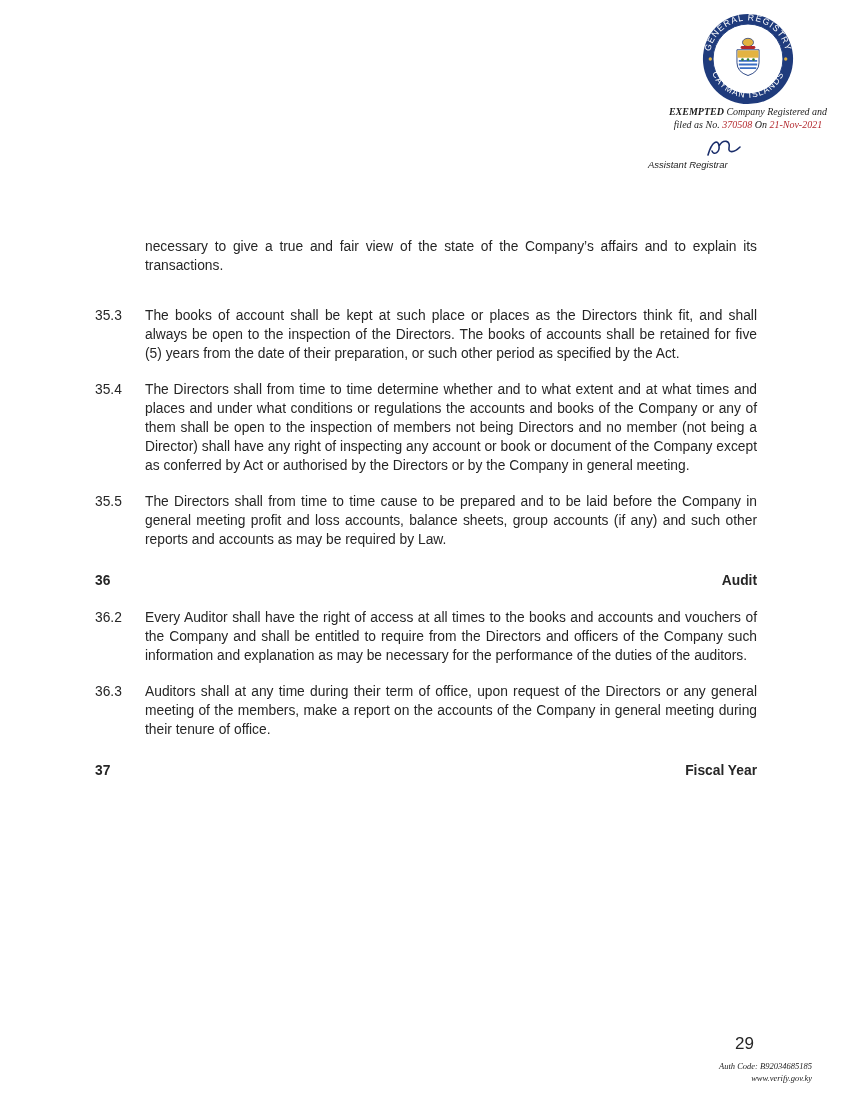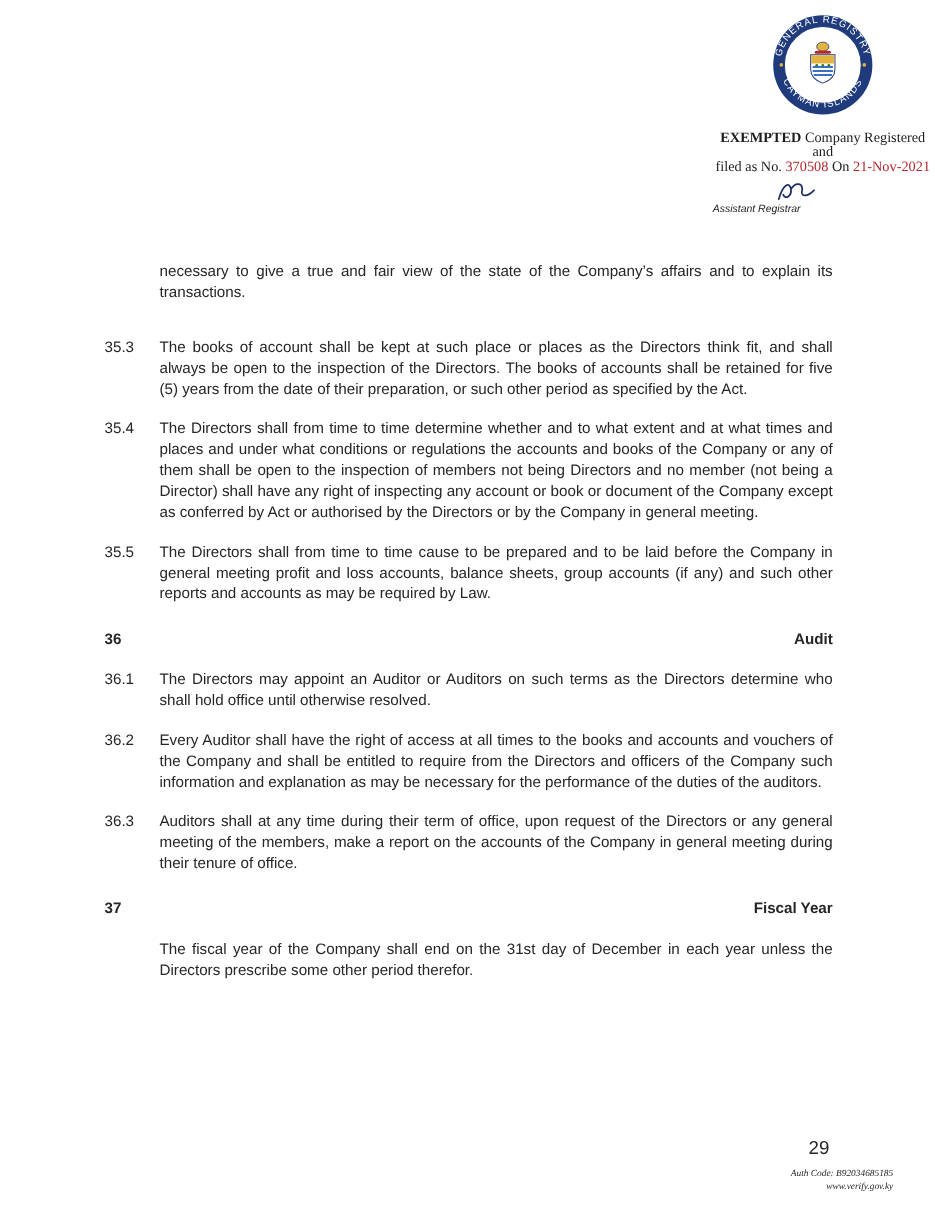--- a/index.html
+++ b/index.html
@@ -14,23 +14,23 @@
 
   
   .stamp {
     position:absolute;
     left:648px; top:13px;
     width:200px;
     text-align:center;
   }
   .seal-wrap { width:92px; height:92px; margin:0 auto; }
   .stamp-lines {
-    margin-top:13px;
     font-family:"Liberation Serif", serif;
-    font-size:13px;
+    font-style:italic;
+    font-size:10px;
     line-height:13px;
     color:#1c1c1c;
   }
   .stamp-lines .b { font-weight:bold; }
   .stamp-lines .red { color:#b3282d; }
   .sig-row { margin-top:6px; height:24px; text-align:center; }
   .sig-row svg { transform:translateX(-22px); }
   .signer {
     font-family:Liberation Sans, sans-serif;
     font-style:italic;
@@ -142,44 +142,36 @@
     <div class="row">
       <span class="num">35.5</span>
       <span class="txt">The Directors shall from time to time cause to be prepared and to be laid before the Company in general meeting profit and loss accounts, balance sheets, group accounts (if any) and such other reports and accounts as may be required by Law.</span>
     </div>
 
     <div class="row heading">
       <span class="num">36</span>
       <span class="txt">Audit</span>
     </div>
 
-    <div class="row">
-      <span class="num">36.1</span>
-      <span class="txt">The Directors may appoint an Auditor or Auditors on such terms as the Directors determine who shall hold office until otherwise resolved.</span>
-    </div>
 
     <div class="row">
       <span class="num">36.2</span>
       <span class="txt">Every Auditor shall have the right of access at all times to the books and accounts and vouchers of the Company and shall be entitled to require from the Directors and officers of the Company such information and explanation as may be necessary for the performance of the duties of the auditors.</span>
     </div>
 
     <div class="row">
       <span class="num">36.3</span>
       <span class="txt">Auditors shall at any time during their term of office, upon request of the Directors or any general meeting of the members, make a report on the accounts of the Company in general meeting during their tenure of office.</span>
     </div>
 
     <div class="row heading">
       <span class="num">37</span>
       <span class="txt">Fiscal Year</span>
     </div>
 
-    <div class="row paragraph">
-      <span class="num">&nbsp;</span>
-      <span class="txt">The fiscal year of the Company shall end on the 31st day of December in each year unless the Directors prescribe some other period therefor.</span>
-    </div>
   </div>
 
   <div class="page-num">29</div>
   <div class="auth">
     <div>Auth Code: B92034685185</div>
     <div>www.verify.gov.ky</div>
   </div>
 
 </div>
 

